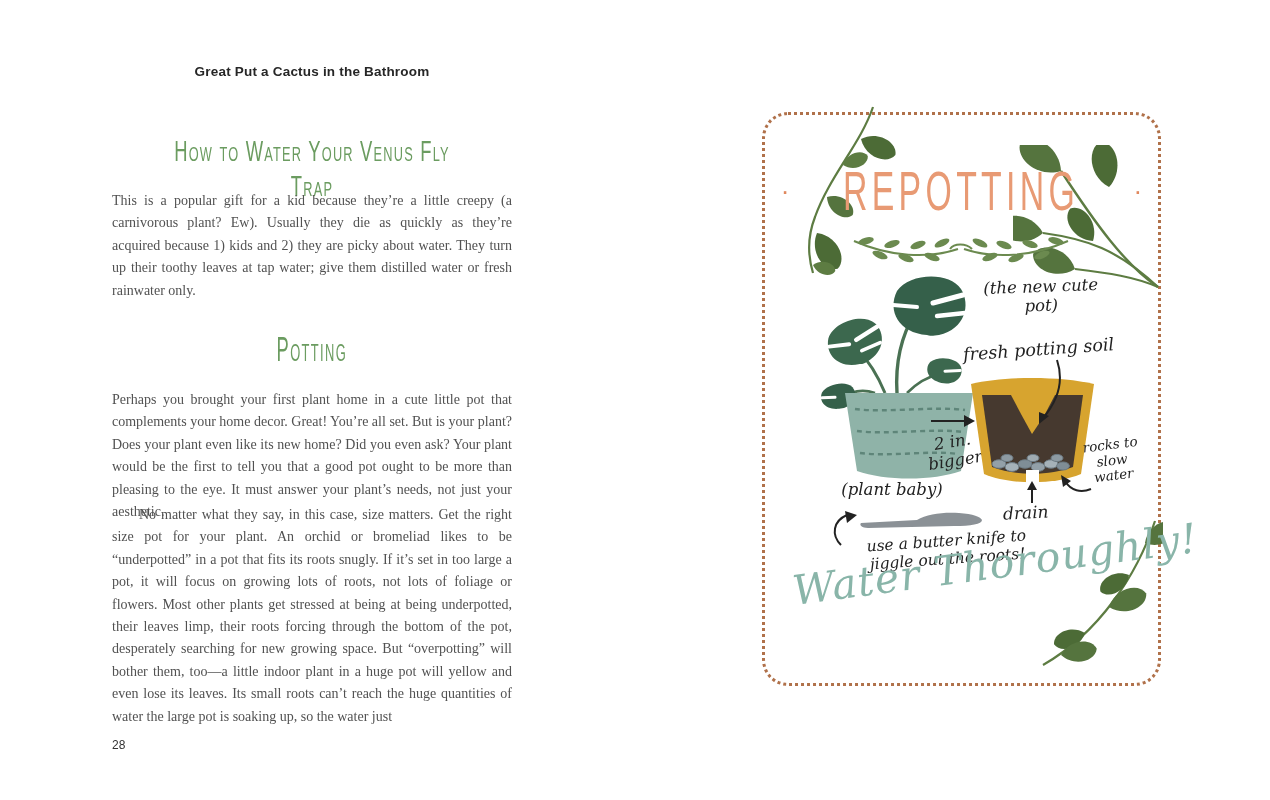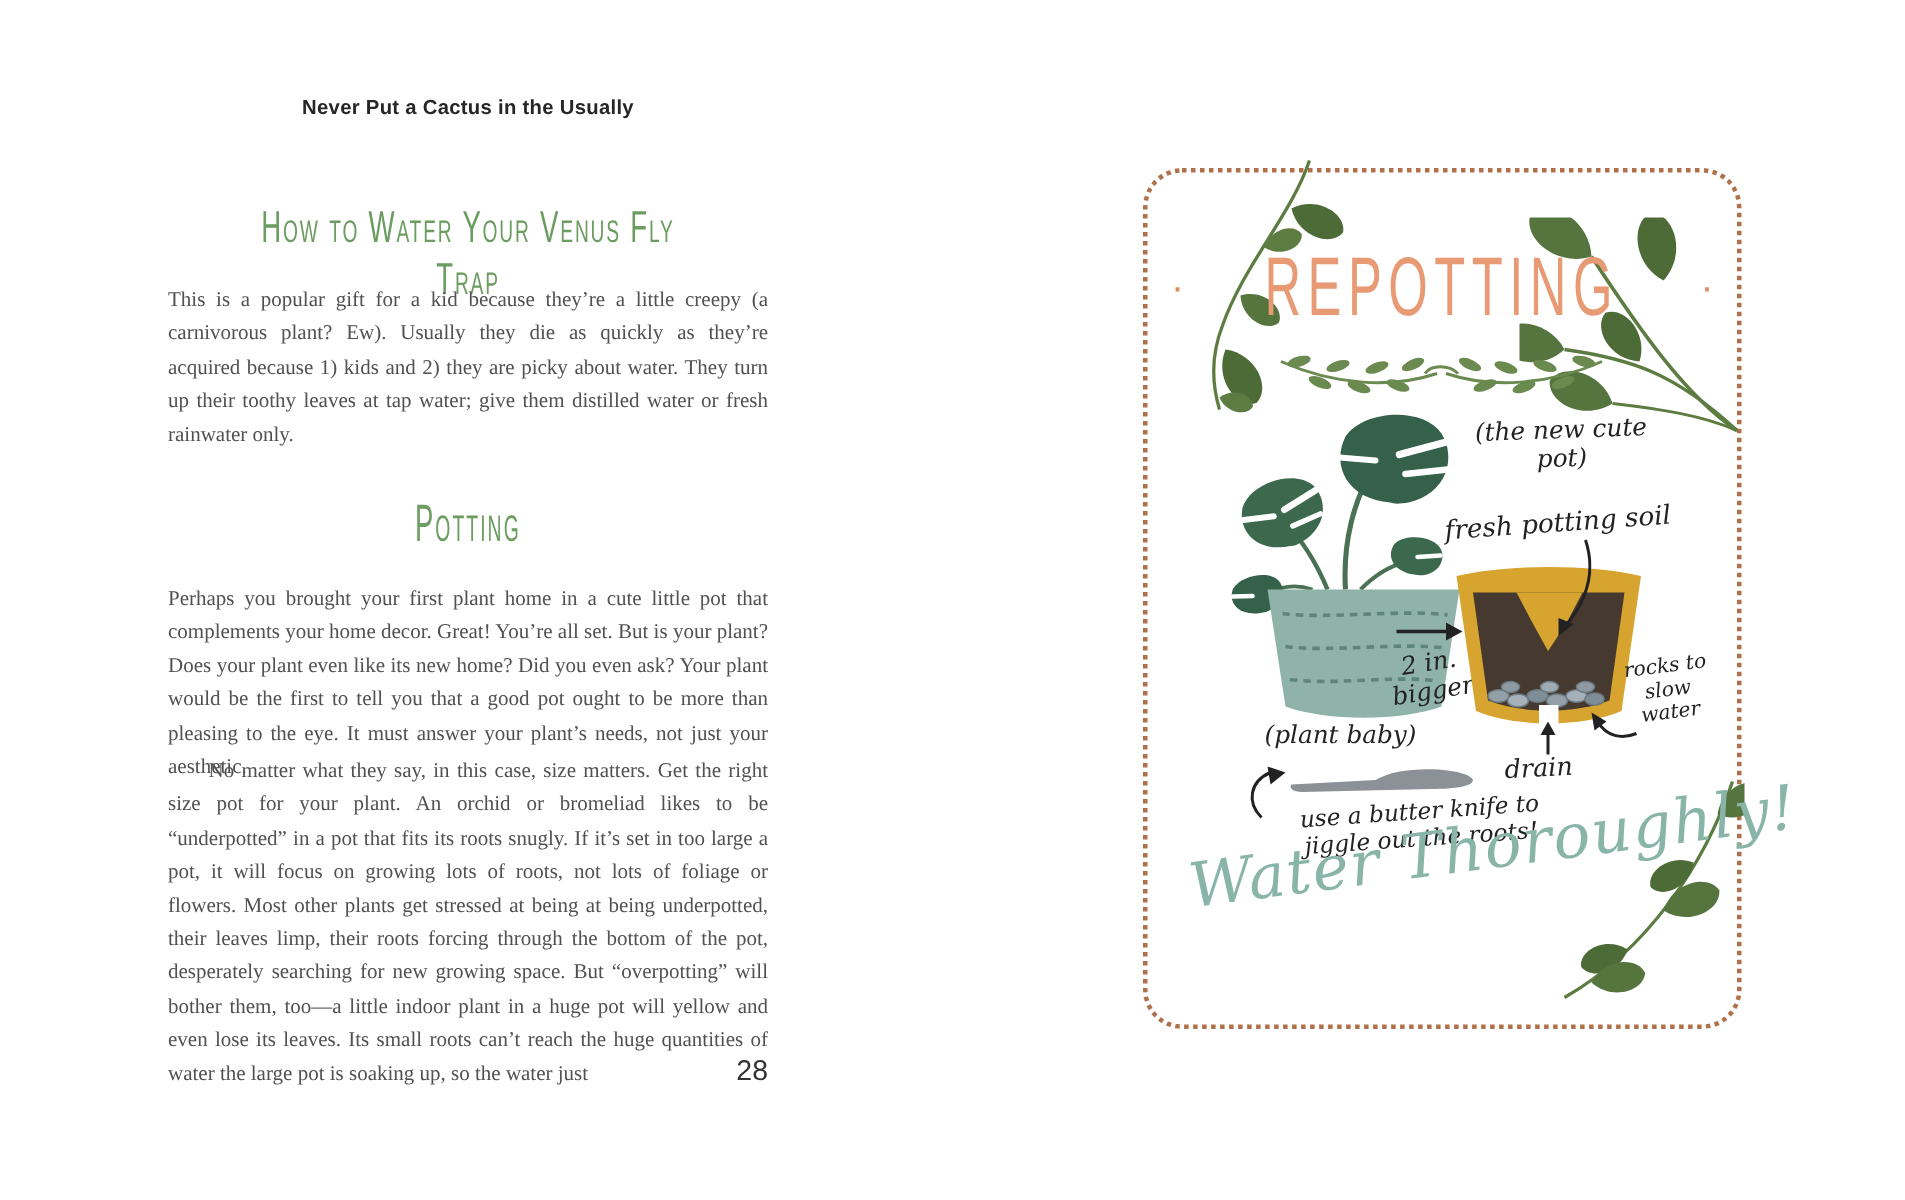--- a/index.html
+++ b/index.html
@@ -17,56 +17,56 @@
   .h1wrap .h-green{display:inline-block;font-size:23px;letter-spacing:1.5px;
     transform:scale(.8,1.3);transform-origin:center;}
   .h2wrap{position:absolute;top:334px;left:0;width:100%;text-align:center;}
   .h2wrap .h-green{display:inline-block;font-size:27px;letter-spacing:2px;
     transform:scale(.68,1.3);transform-origin:center;}
   .para{position:absolute;left:0;width:400px;font-size:14px;line-height:22.4px;
     text-align:justify;color:#515151;}
   #p1{top:176px;}
   #p2{top:375px;}
   #p3{top:490px;text-indent:27px;}
-  .page-num{position:absolute;top:704px;left:0;width:100%;text-align:right;
-    font-family:"Liberation Sans", sans-serif;font-size:19px;color:#333;}
+  .page-num{position:absolute;top:738px;left:0;width:100%;text-align:left;
+    font-family:"Liberation Sans", sans-serif;font-size:12px;color:#333;}
 
   
   .card{position:absolute;left:762px;top:112px;width:393px;height:568px;
     border:3px dotted #b0714a;border-radius:26px;}
   .card *{position:absolute;}
   .title-row{left:0;top:48px;width:100%;display:flex;justify-content:center;align-items:center;gap:8px;}
   .title-dot{position:static;color:#e0885e;font-size:26px;line-height:1;font-family:"Liberation Sans",sans-serif;}
   .title-text{position:static;display:inline-block;color:#e89a74;font-family:"Liberation Sans",sans-serif;
     font-size:47px;font-weight:400;letter-spacing:6px;transform:scale(.72,1.18);transform-origin:center;}
   .hand{font-family:"DejaVu Serif", serif;font-style:italic;color:#222;line-height:1.15;}
   .lbl-newpot{left:216px;top:163px;width:120px;text-align:center;font-size:16.5px;transform:rotate(-2deg);}
   .lbl-soil{left:198px;top:224px;width:160px;font-size:17.5px;transform:rotate(-4deg);}
   .lbl-size{left:158px;top:318px;width:62px;font-size:16.5px;transform:rotate(-9deg);text-align:center;}
-  .lbl-baby{left:78px;top:366px;width:130px;text-align:left;font-size:16.5px;}
+  .lbl-baby{left:62px;top:366px;width:130px;text-align:center;font-size:16.5px;}
   .lbl-rocks{left:314px;top:322px;width:66px;font-size:13.5px;transform:rotate(-7deg);text-align:center;}
   .lbl-drain{left:238px;top:388px;width:70px;font-size:17px;transform:rotate(-3deg);}
   .lbl-knife{left:92px;top:418px;width:180px;text-align:center;font-size:15.5px;transform:rotate(-4deg);}
   .lbl-water{left:28px;top:452px;font-size:41px;color:#89b5a9;letter-spacing:1px;
     transform:rotate(-7.5deg);transform-origin:left center;white-space:nowrap;
     font-family:"DejaVu Serif", serif;font-style:italic;}
 </style>
 </head>
 <body>
 
 <div class="canvas">
 
   <svg width="0" height="0" style="position:absolute">
     <defs>
       <path id="leaf" d="M0 0 C -10 -13 -30 -11 -33 0 C -30 11 -10 13 0 0 Z"></path>
     </defs>
   </svg>
 
   <div class="text-col">
-    <div class="running-head">Never Put a Cactus in the Usually</div>
+    <div class="running-head">Great Put a Cactus in the Bathroom</div>
 
     <div class="h1wrap"><span class="h-green">How to Water Your Venus Fly Trap</span></div>
 
     <p class="para" id="p1">This is a popular gift for a kid because they’re a little creepy (a carnivorous plant? Ew). Usually they die as quickly as they’re acquired because 1) kids and 2) they are picky about water. They turn up their toothy leaves at tap water; give them distilled water or fresh rainwater only.</p>
 
     <div class="h2wrap"><span class="h-green">Potting</span></div>
 
     <p class="para" id="p2">Perhaps you brought your first plant home in a cute little pot that complements your home decor. Great! You’re all set. But is your plant? Does your plant even like its new home? Did you even ask? Your plant would be the first to tell you that a good pot ought to be more than pleasing to the eye. It must answer your plant’s needs, not just your aesthetic.</p>
     <p class="para" id="p3">No matter what they say, in this case, size matters. Get the right size pot for your plant. An orchid or bromeliad likes to be “underpotted” in a pot that fits its roots snugly. If it’s set in too large a pot, it will focus on growing lots of roots, not lots of foliage or flowers. Most other plants get stressed at being at being underpotted, their leaves limp, their roots forcing through the bottom of the pot, desperately searching for new growing space. But “overpotting” will bother them, too—a little indoor plant in a huge pot will yellow and even lose its leaves. Its small roots can’t reach the huge quantities of water the large pot is soaking up, so the water just</p>
 

